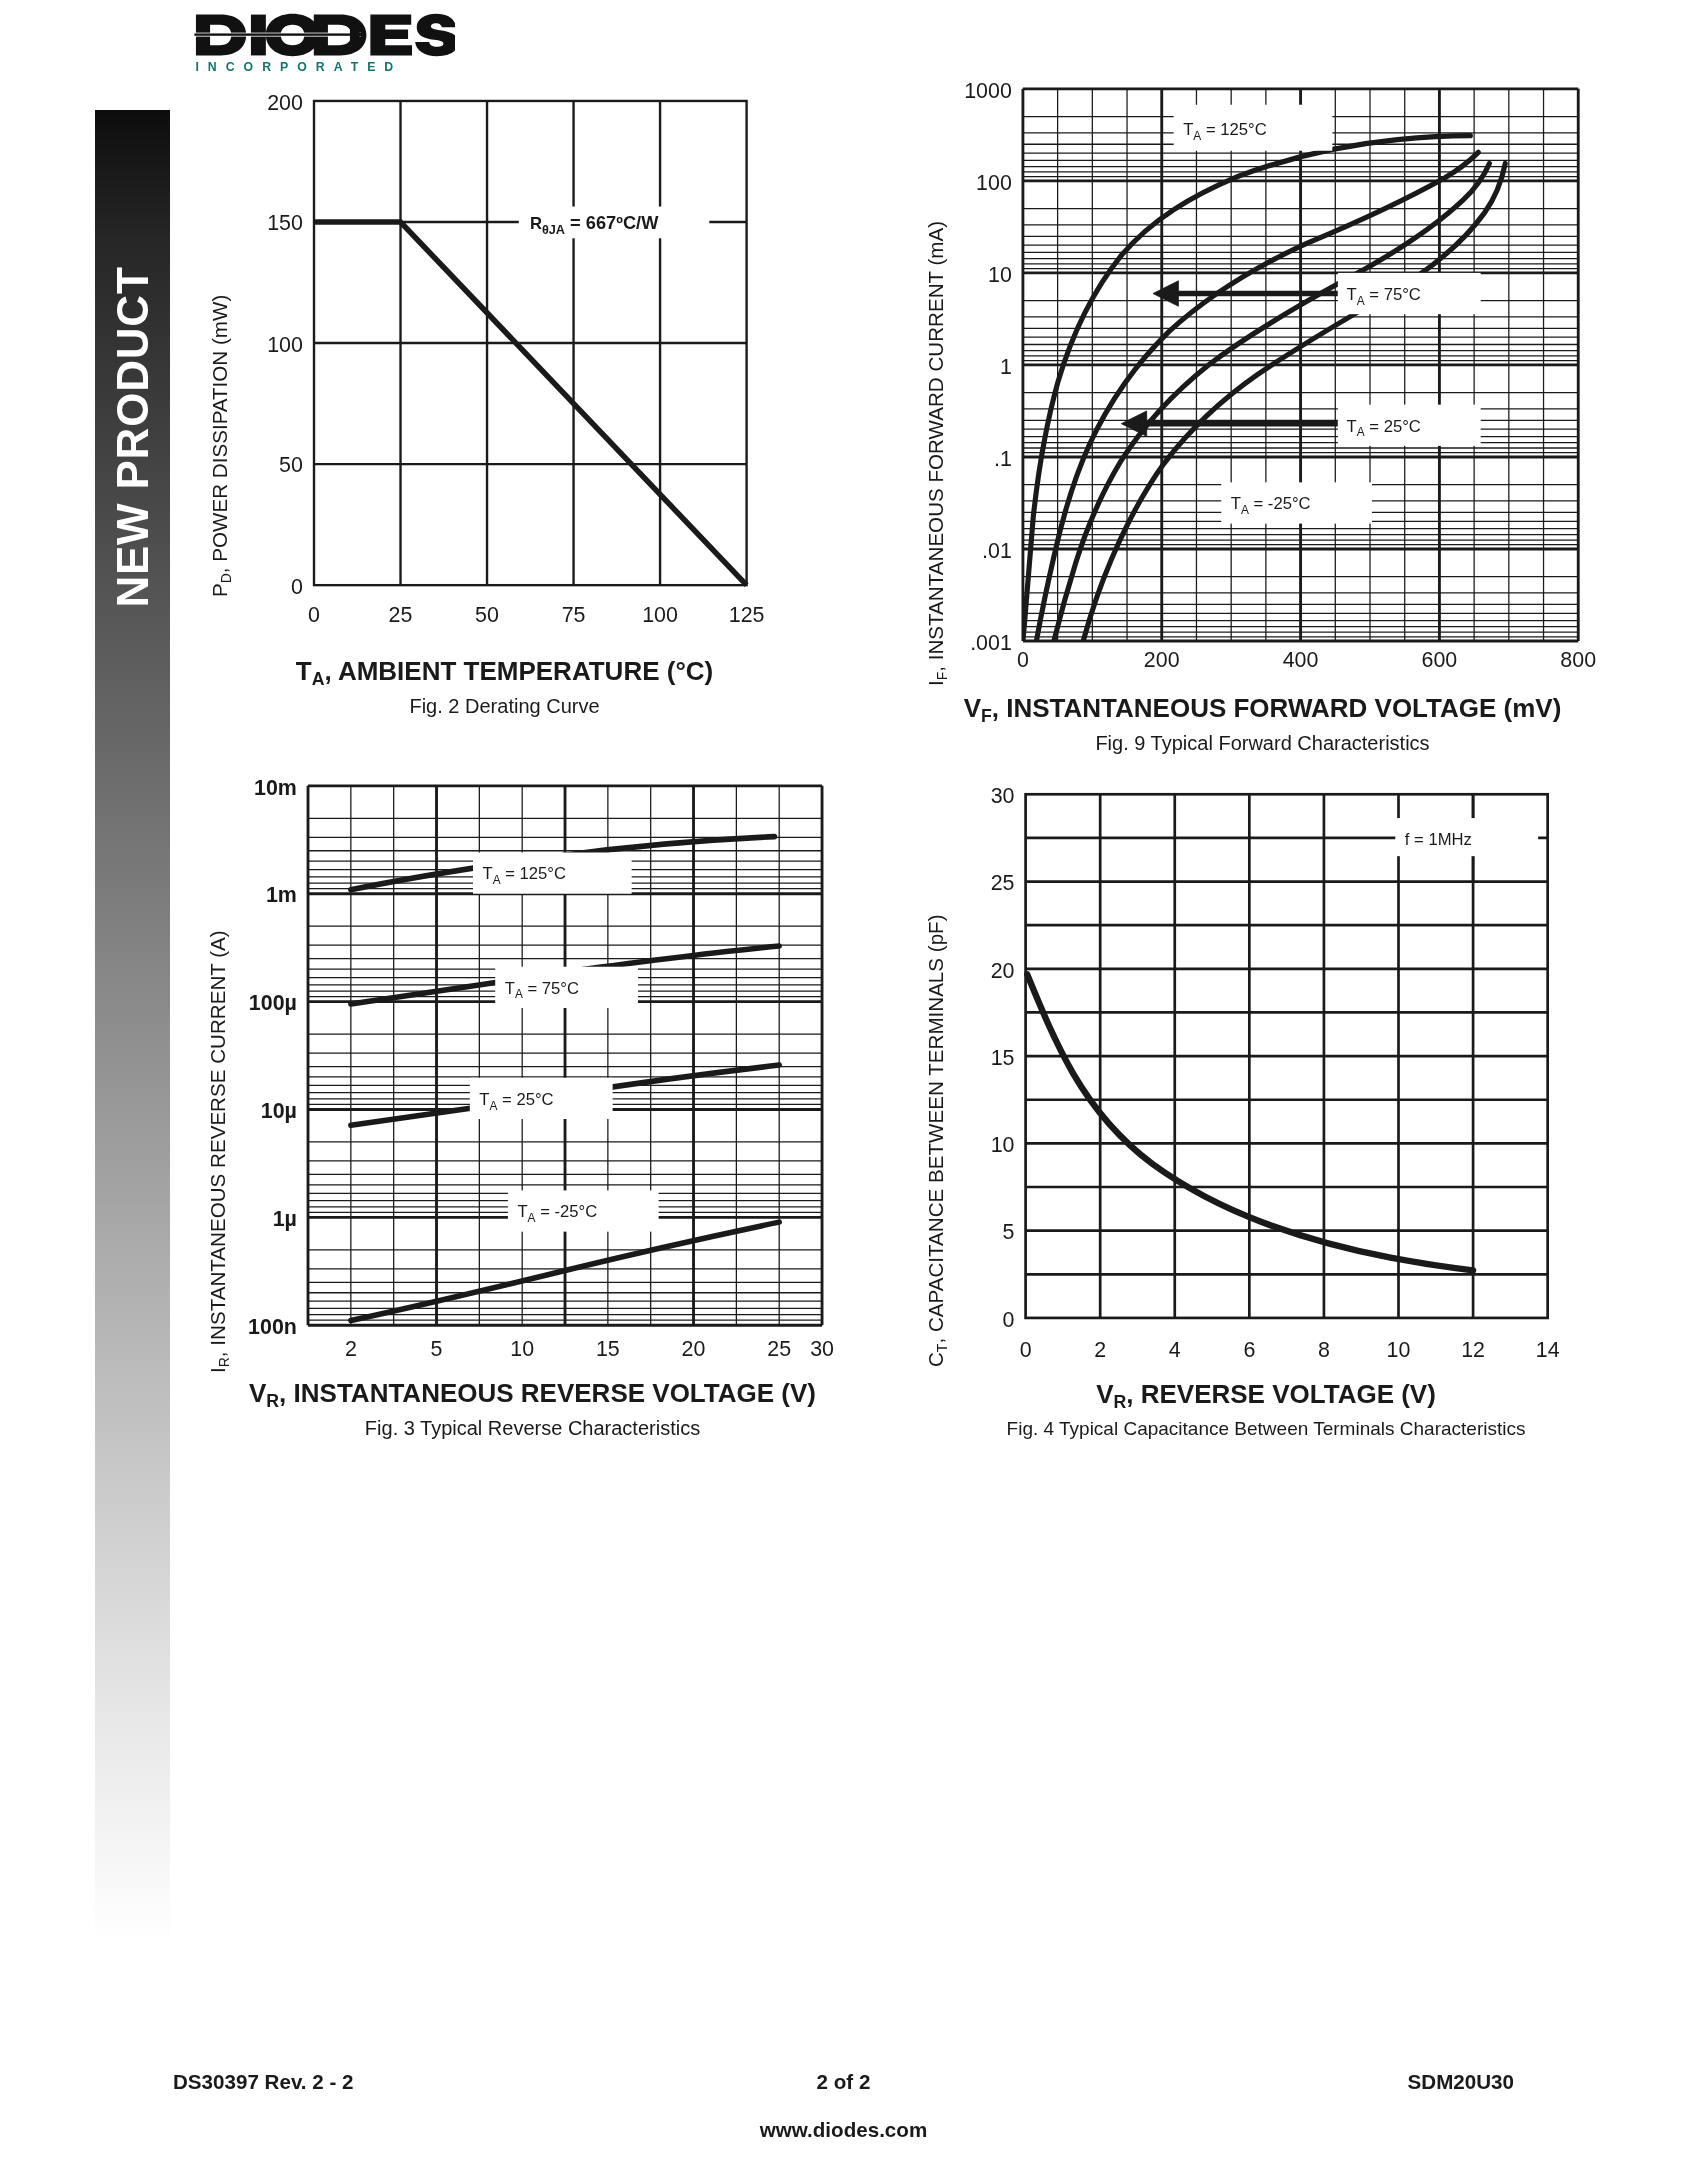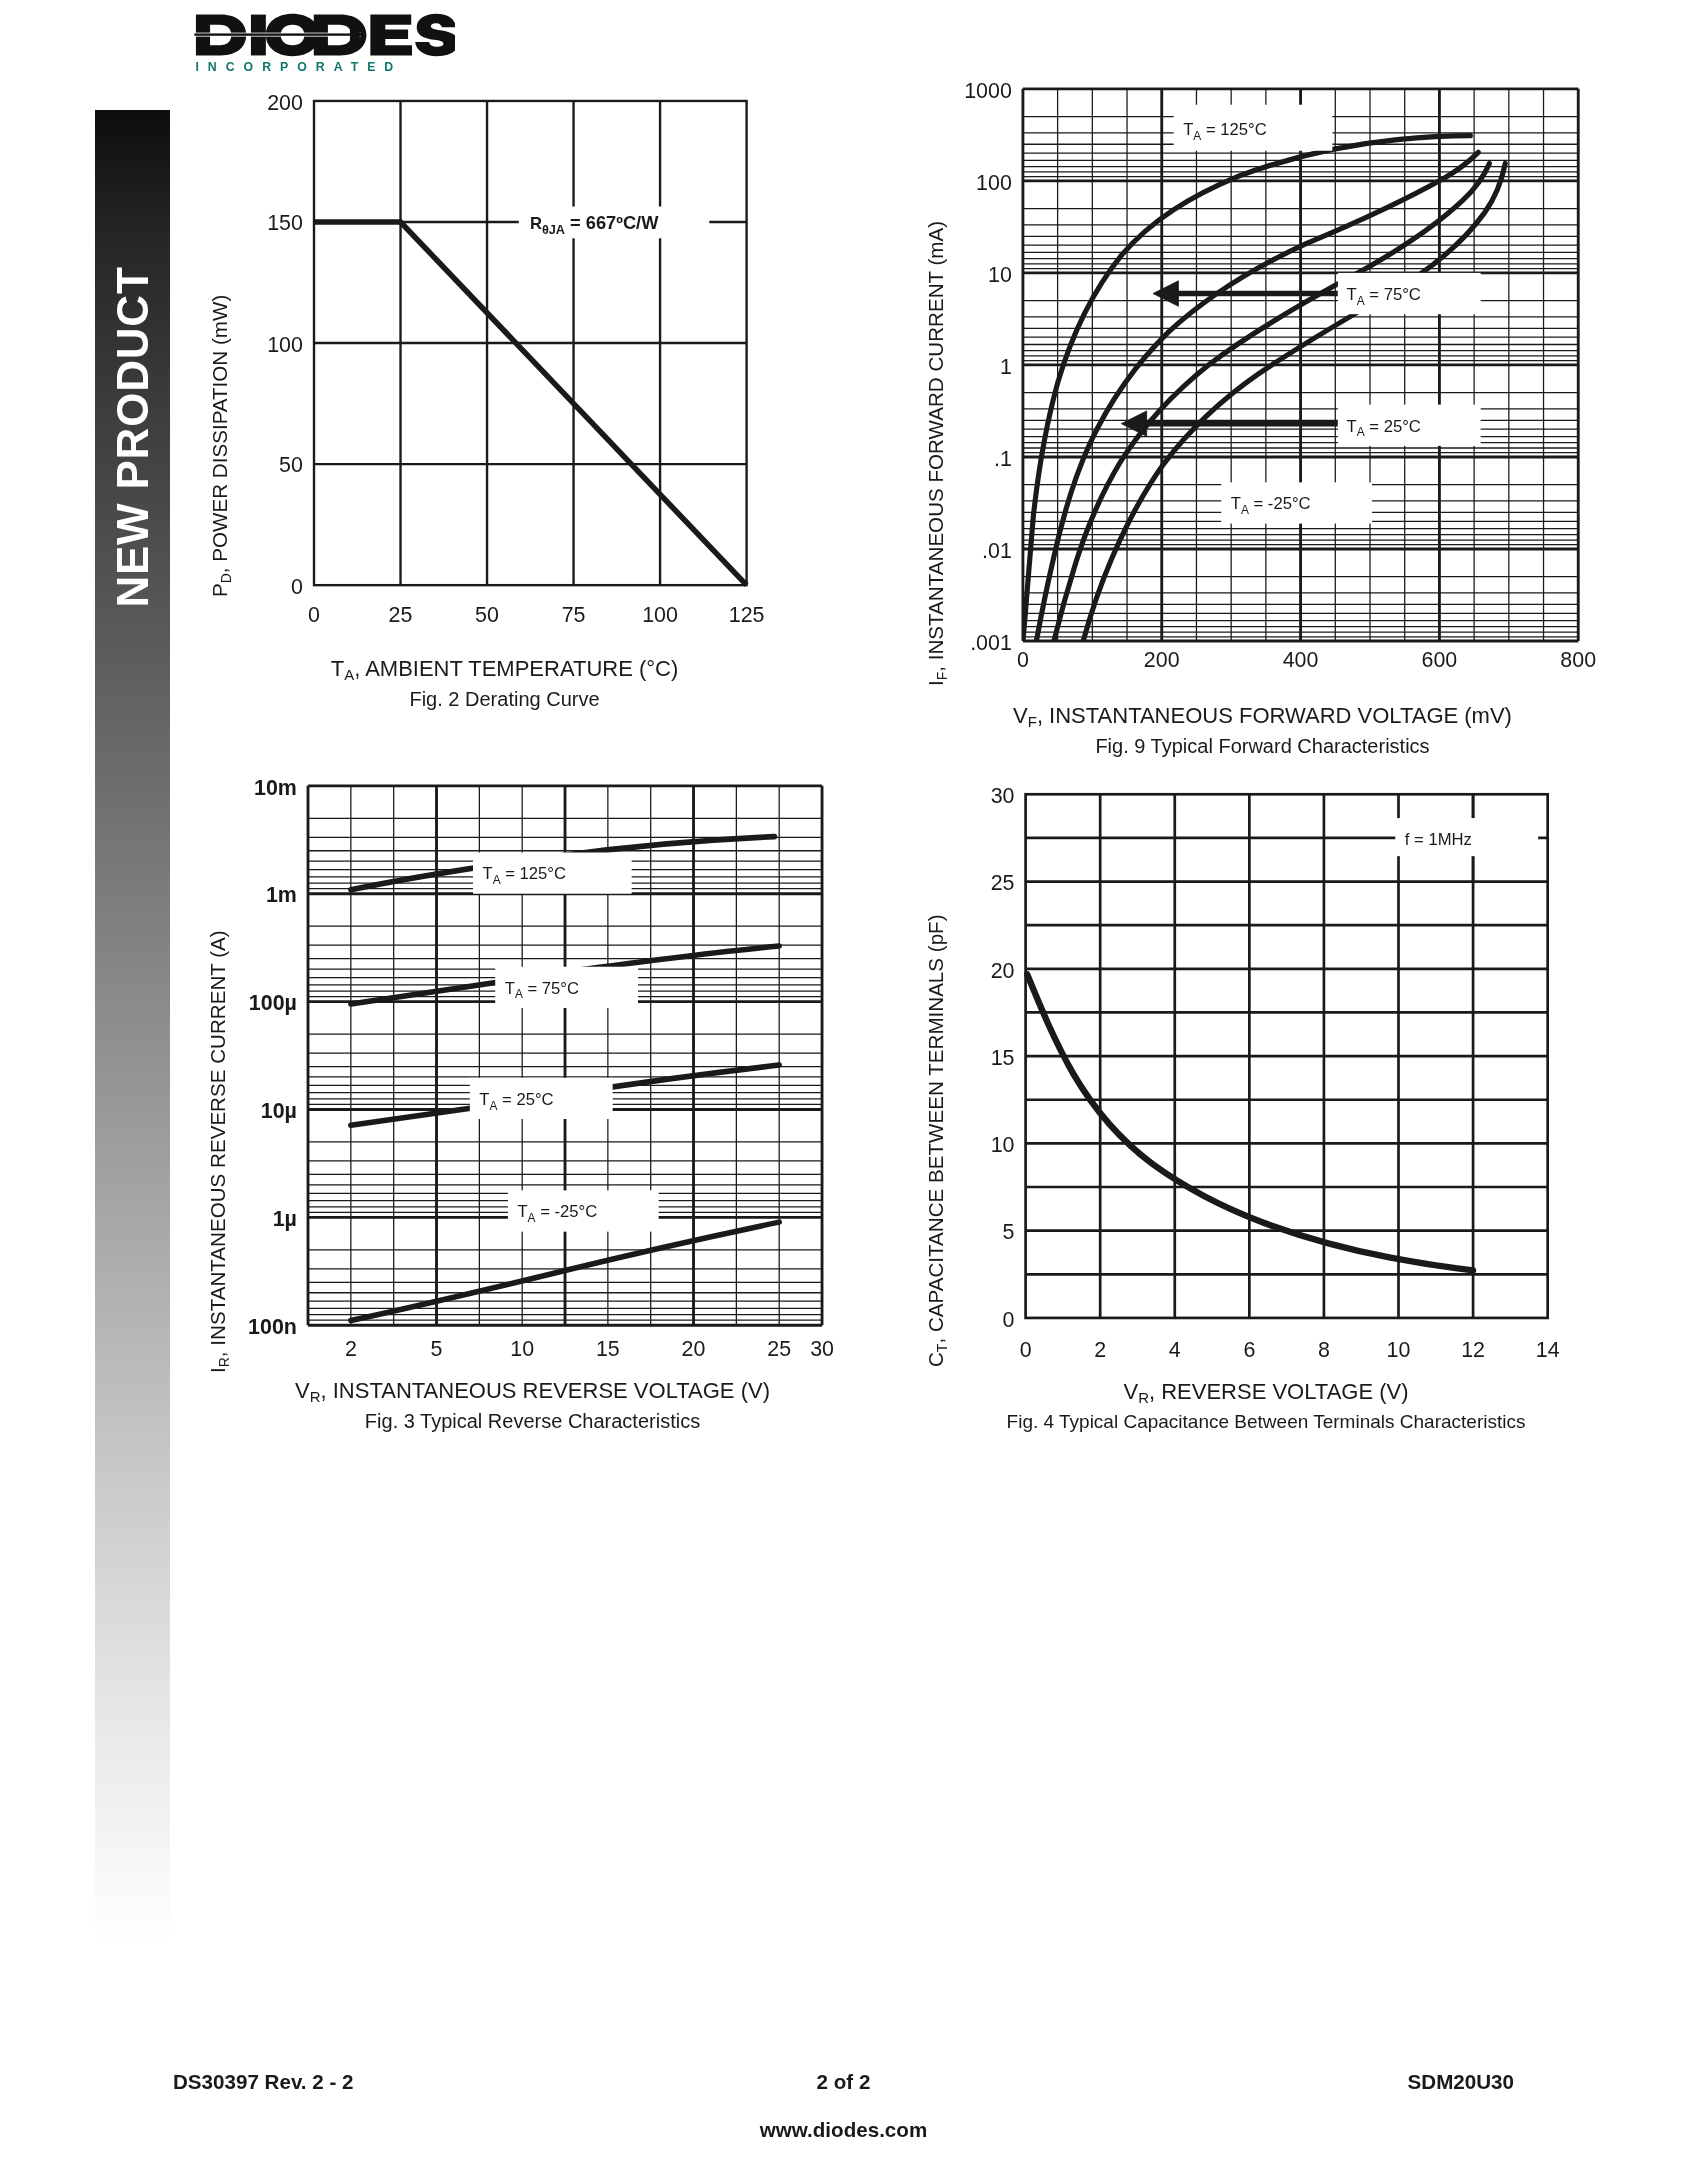--- a/index.html
+++ b/index.html
@@ -22,21 +22,21 @@
   #logo .word{font-size:0;line-height:0;}
   #logo svg{display:block;}
   #logo .inc{
     font-size:12.3px;font-weight:bold;letter-spacing:9px;
     color:#0f766e;margin-top:3.2px;margin-left:2.4px;
   }
 
   
   .fig{position:absolute;}
   .figcap{text-align:center;font-size:20px;line-height:1.35;margin-top:3.2px;white-space:nowrap;}
-  .axlabel{text-align:center;font-size:22px;white-space:nowrap;}
+  .axlabel{text-align:center;font-size:26px;white-space:nowrap;font-weight:bold;}
   sub{font-size:.68em;vertical-align:-0.28em;}
 
   .ylab{
     position:absolute;font-size:20.6px;white-space:nowrap;
     transform:rotate(-90deg);transform-origin:left top;
   }
   .plotwrap{position:relative;}
   svg.plot{display:block;}
 
   .tick{font-size:27px;fill:#1a1a1a;font-family:"Liberation Sans",sans-serif;}
@@ -271,21 +271,21 @@
         <text class="tick" x="134" y="611" text-anchor="end">.01</text>
         <text class="tick" x="134" y="727" text-anchor="end">.001</text>
 
         <text class="tick" x="148" y="749" text-anchor="middle">0</text>
         <text class="tick" x="323" y="749" text-anchor="middle">200</text>
         <text class="tick" x="498" y="749" text-anchor="middle">400</text>
         <text class="tick" x="673" y="749" text-anchor="middle">600</text>
         <text class="tick" x="848" y="749" text-anchor="middle">800</text>
       </svg>
     </div>
-    <div class="axlabel" style="margin-top:35px;">
+    <div class="axlabel" style="margin-top:25px;">
       <span>V</span><sub>F</sub><span>, INSTANTANEOUS FORWARD VOLTAGE (mV)</span>
     </div>
     <div class="figcap">Fig. 9  Typical Forward Characteristics</div>
   </div>
 
   <div class="fig" id="fig3" style="left:187px;top:770px;width:691px;">
     <div class="plotwrap">
       <div class="ylab" style="left:19px;top:603px;">
         <span>I</span><sub>R</sub><span>, INSTANTANEOUS REVERSE CURRENT (A)</span>
       </div>

